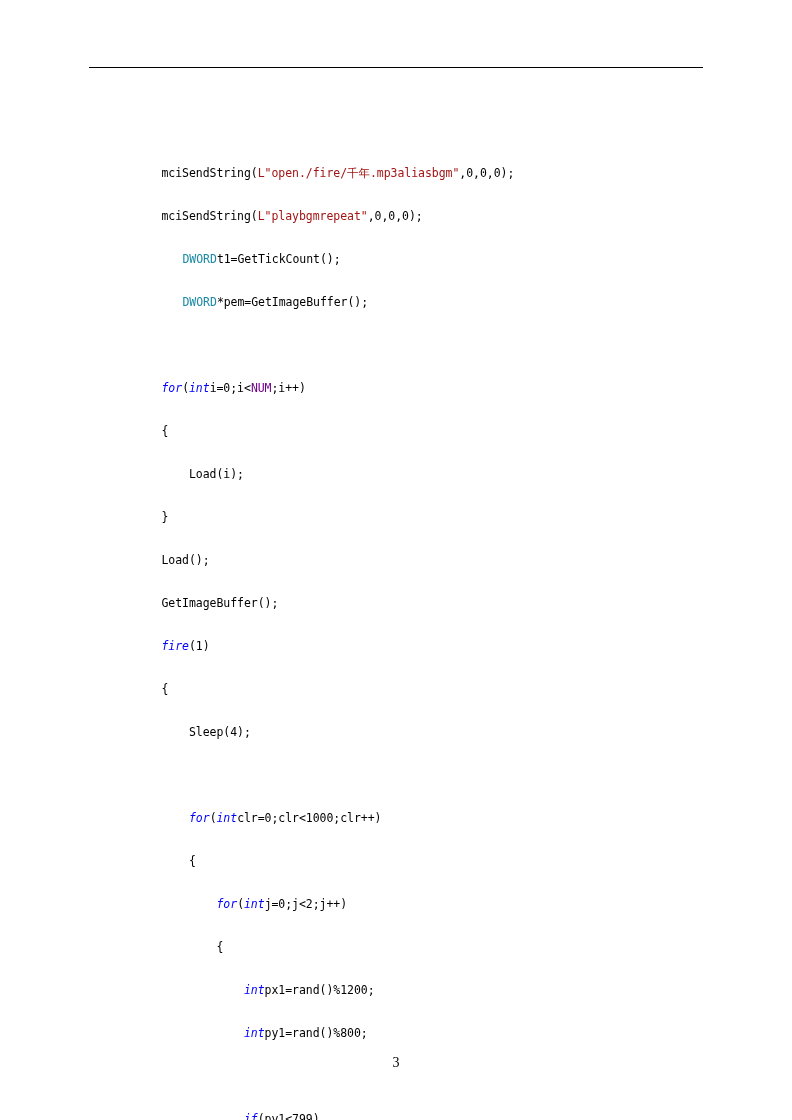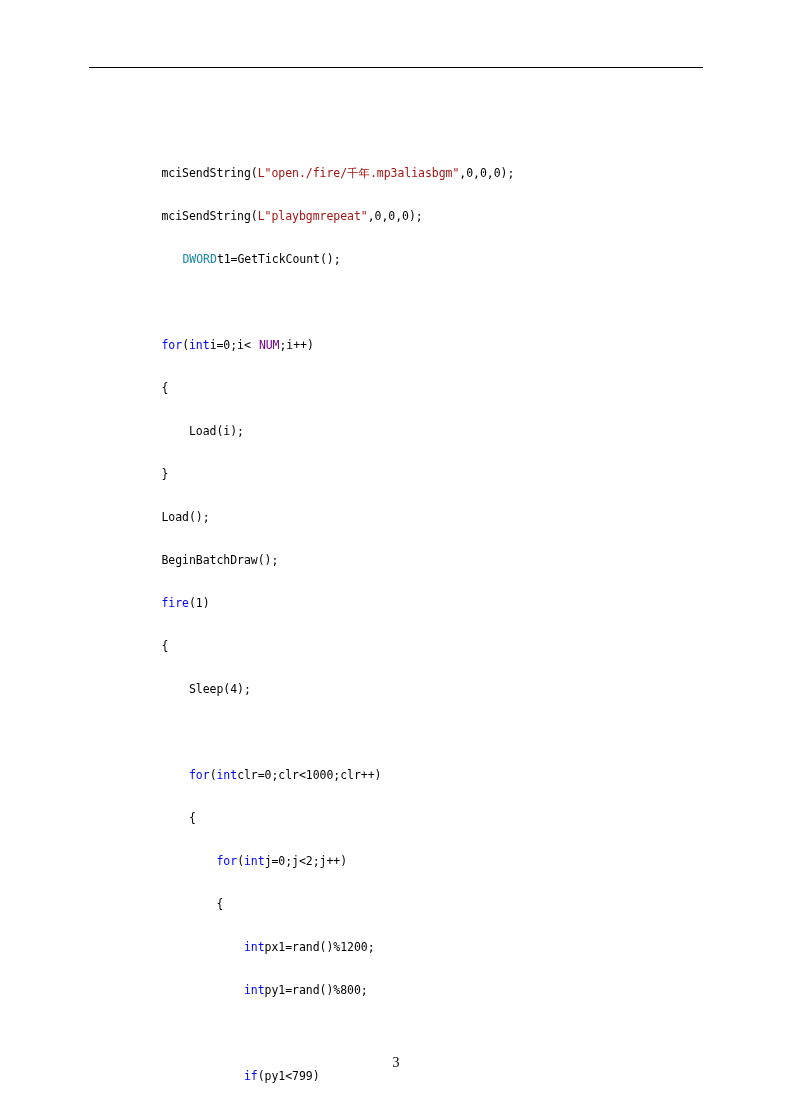--- a/index.html
+++ b/index.html
@@ -27,24 +27,24 @@
   }
   .code {
     position: absolute;
     top: 141px;
     left: 134px;
     width: 560px;
     line-height: 21.5px;
     white-space: pre;
     letter-spacing: -0.05px;
   }
-  .kw   { color: #0000ff; }
+  .kw   { color: #0000ff; font-style: italic; }
   .type { color: #1989a4; padding-left: 21px; }
   .str  { color: #a31515; }
-  .cst  { color: #6f008a; margin-left: 8px; }
+  .cst  { color: #6f008a; }
   .page-num {
     position: absolute;
     bottom: 49px;
     left: 0;
     width: 100%;
     text-align: center;
     font-family: Georgia, "Times New Roman", serif;
     font-size: 14px;
     color: #000;
   }
@@ -52,27 +52,28 @@
 </head>
 <body>
 
 <div class="page">
   <div class="hr"></div>
 
   <div class="code">
 <div>    <span>mciSendString(</span><span class="str">L"open./fire/千年.mp3aliasbgm"</span><span>,0,0,0);</span></div>
 <div>    <span>mciSendString(</span><span class="str">L"playbgmrepeat"</span><span>,0,0,0);</span></div>
 <div>    <span class="type">DWORD</span><span>t1=GetTickCount();</span></div>
+<div>    <span class="type">DWORD</span><span>*pem=GetImageBuffer();</span></div>
 <div><span></span>&nbsp;</div>
 <div>    <span class="kw">for</span><span>(</span><span class="kw">int</span><span>i=0;i&lt;</span><span class="cst">NUM</span><span>;i++)</span></div>
 <div>    <span>{</span></div>
 <div>    <span>    Load(i);</span></div>
 <div>    <span>}</span></div>
 <div>    <span>Load();</span></div>
-<div>    <span>BeginBatchDraw();</span></div>
+<div>    <span>GetImageBuffer();</span></div>
 <div>    <span class="kw">fire</span><span>(1)</span></div>
 <div>    <span>{</span></div>
 <div>    <span>    Sleep(4);</span></div>
 <div><span></span>&nbsp;</div>
 <div>    <span>    </span><span class="kw">for</span><span>(</span><span class="kw">int</span><span>clr=0;clr&lt;1000;clr++)</span></div>
 <div>    <span>    {</span></div>
 <div>    <span>        </span><span class="kw">for</span><span>(</span><span class="kw">int</span><span>j=0;j&lt;2;j++)</span></div>
 <div>    <span>        {</span></div>
 <div>    <span>            </span><span class="kw">int</span><span>px1=rand()%1200;</span></div>
 <div>    <span>            </span><span class="kw">int</span><span>py1=rand()%800;</span></div>

